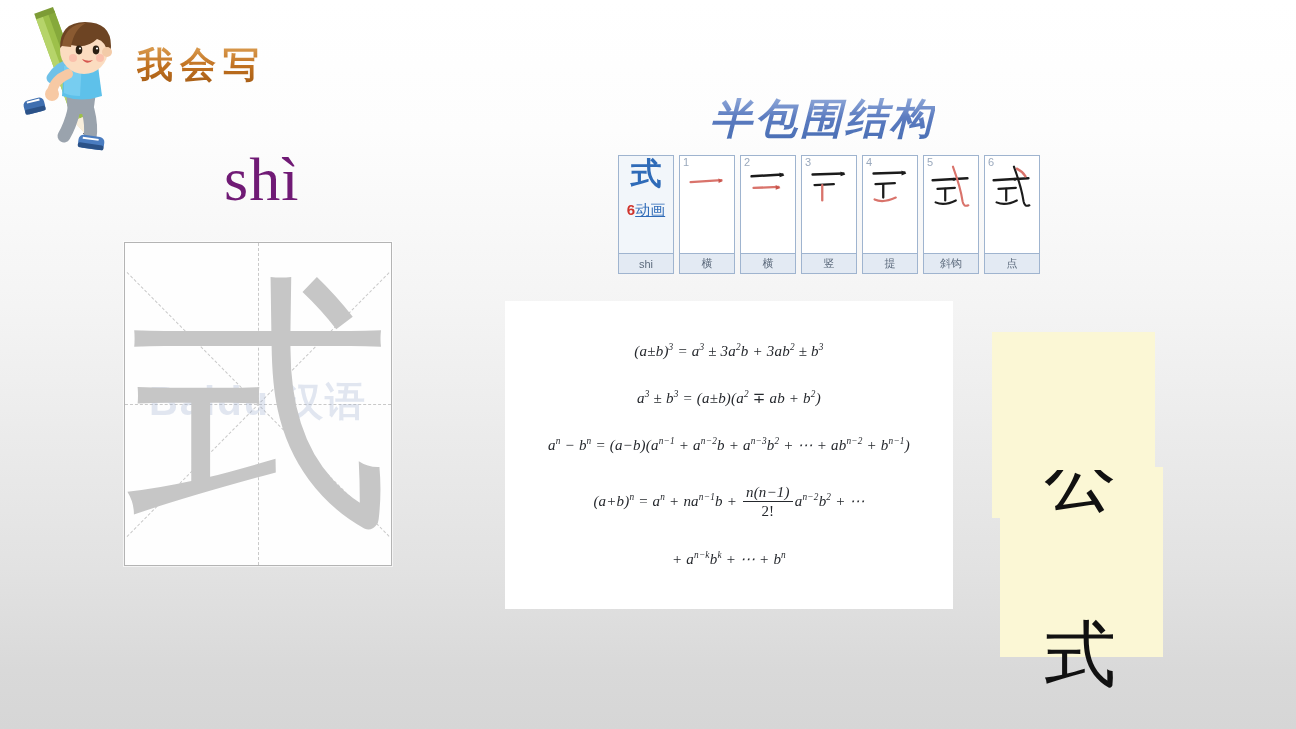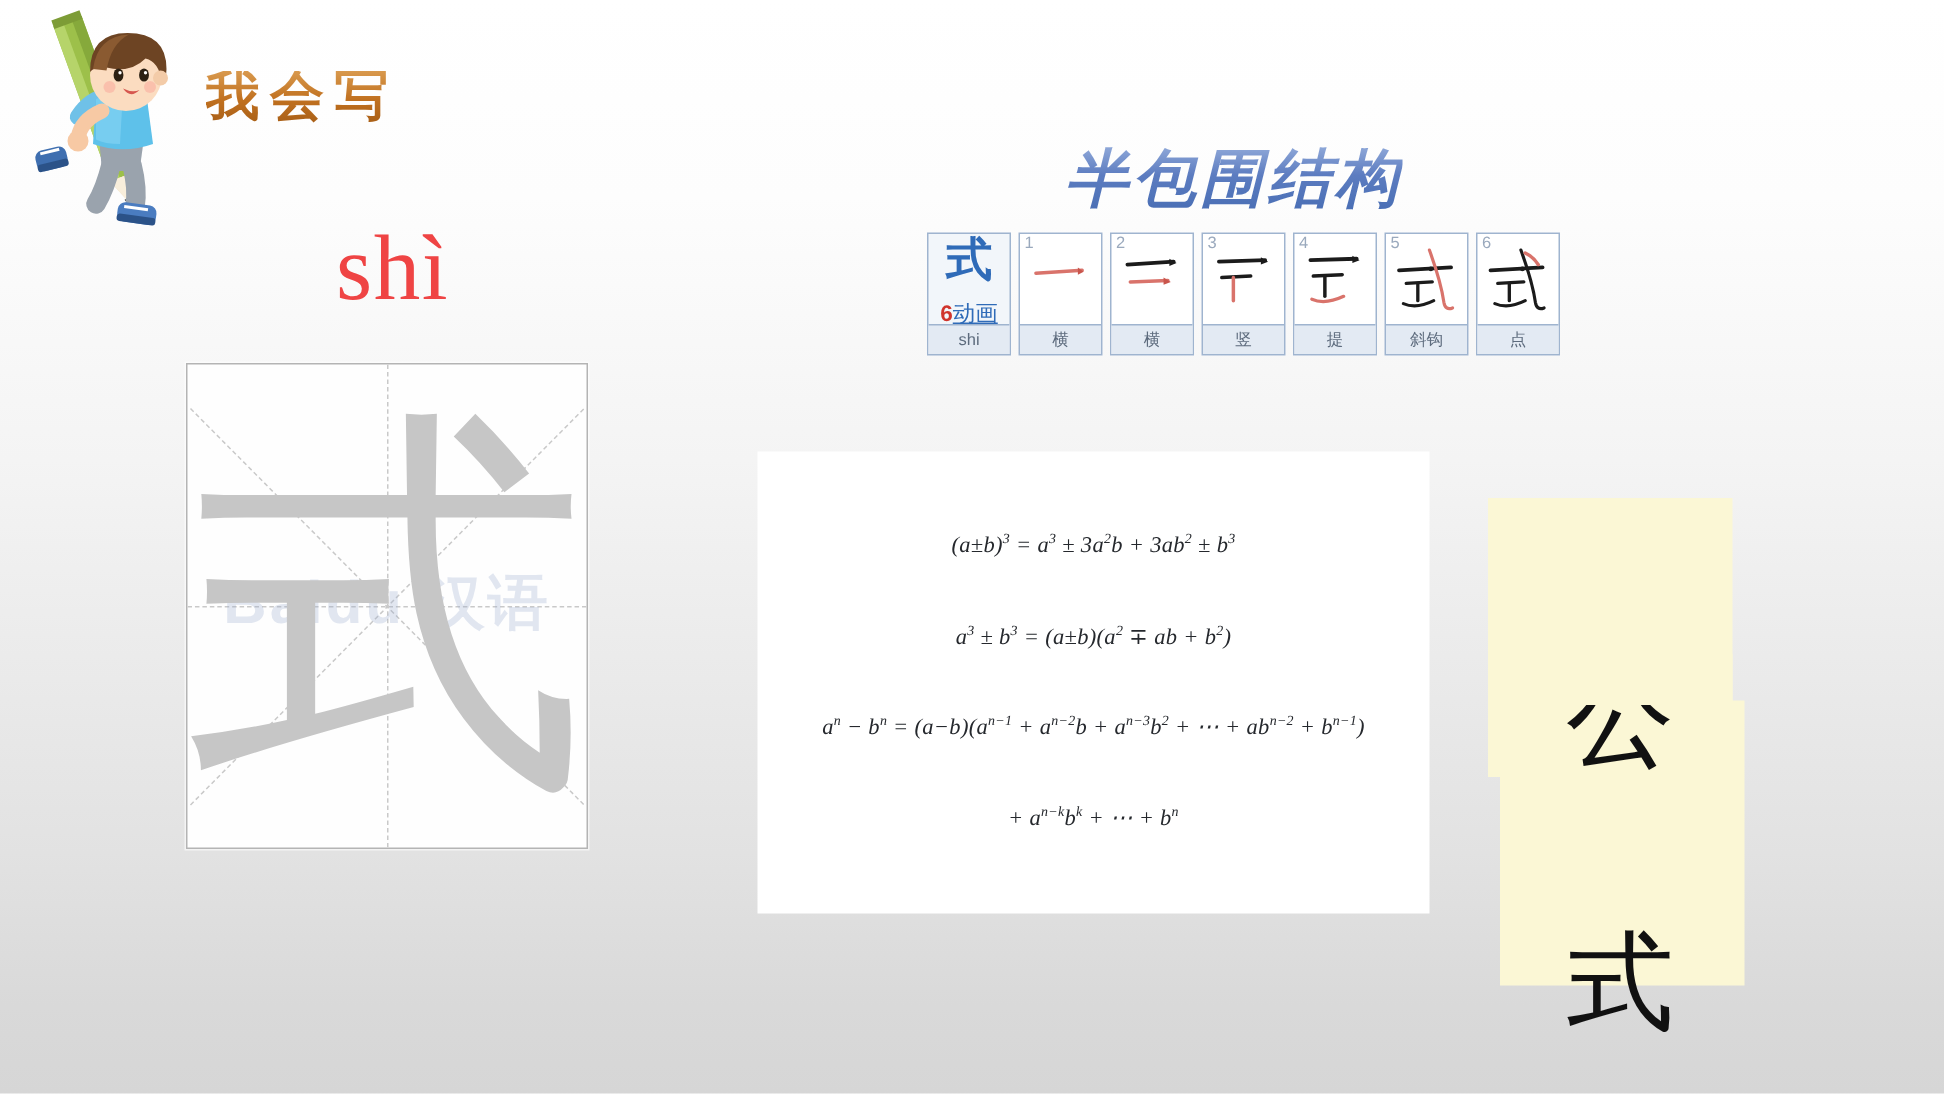--- a/index.html
+++ b/index.html
@@ -23,21 +23,21 @@
     background:linear-gradient(to bottom,#d99a4e 0%,#c0701f 55%,#a85f17 100%);
     -webkit-background-clip:text;background-clip:text;
     -webkit-text-fill-color:transparent;color:transparent;
     white-space:nowrap;
   }
 
   
   .pinyin{
     position:absolute;left:224px;top:148px;
     font-family:"Liberation Serif","DejaVu Serif",serif;
-    font-size:62px;line-height:1;color:#ef4444;letter-spacing:1px;
+    font-size:62px;line-height:1;color:#701a75;letter-spacing:1px;
     white-space:nowrap;
   }
 
   
   .structure-label{
     position:absolute;left:710px;top:98px;
     font-family:"DejaVu Serif",serif;
     font-size:42px;line-height:1;font-weight:600;letter-spacing:3px;
     background:linear-gradient(to bottom,#8ea7d8 0%,#5c7cc0 45%,#4a6fb5 100%);
     -webkit-background-clip:text;background-clip:text;
@@ -88,20 +88,21 @@
   }
   .lead-sub{
     position:absolute;left:0;right:0;bottom:1px;text-align:center;font-size:15px;line-height:11px;white-space:nowrap;
   }
   .lead-sub .n{color:#d0342c;font-weight:700;}
   .lead-sub .a{color:#2f6bb8;text-decoration:underline;}
   .cell-label{
     height:19px;background:#e3eaf3;border-top:1px solid #9fb4cf;
     font-size:11px;color:#5d6b7d;display:flex;align-items:center;justify-content:center;
     letter-spacing:0px;
+    margin-top:37px;
   }
   .stroke-svg{position:absolute;left:0;top:0;width:100%;height:100%;}
 
   
   .formula-panel{
     position:absolute;left:505px;top:301px;width:448px;height:308px;
     background:#ffffff;
   }
   .formula-list{
     position:absolute;inset:0;display:flex;flex-direction:column;
@@ -312,20 +313,23 @@
       </div>
 
       <div class="formula">
         <i>a</i><sup>3</sup> ± <i>b</i><sup>3</sup> = (<i>a</i>±<i>b</i>)(<i>a</i><sup>2</sup> ∓ <i>ab</i> + <i>b</i><sup>2</sup>)
       </div>
 
       <div class="formula">
         <i>a</i><sup>n</sup> − <i>b</i><sup>n</sup> = (<i>a</i>−<i>b</i>)(<i>a</i><sup>n−1</sup> + <i>a</i><sup>n−2</sup><i>b</i> + <i>a</i><sup>n−3</sup><i>b</i><sup>2</sup> + ⋯ + <i>ab</i><sup>n−2</sup> + <i>b</i><sup>n−1</sup>)
       </div>
 
+      <div class="formula">
+        (<i>a</i>+<i>b</i>)<sup>n</sup> = <i>a</i><sup>n</sup> + <i>na</i><sup>n−1</sup><i>b</i> + <span class="frac"><span class="num"><i>n</i>(<i>n</i>−1)</span><span class="den upr">2!</span></span><i>a</i><sup>n−2</sup><i>b</i><sup>2</sup> + ⋯
+      </div>
 
       <div class="formula">
         + <i>a</i><sup>n−k</sup><i>b</i><sup>k</sup> + ⋯ + <i>b</i><sup>n</sup>
       </div>
 
     </div>
   </div>
 
   <div class="note note-a"></div>
   <div class="note note-b"></div>

